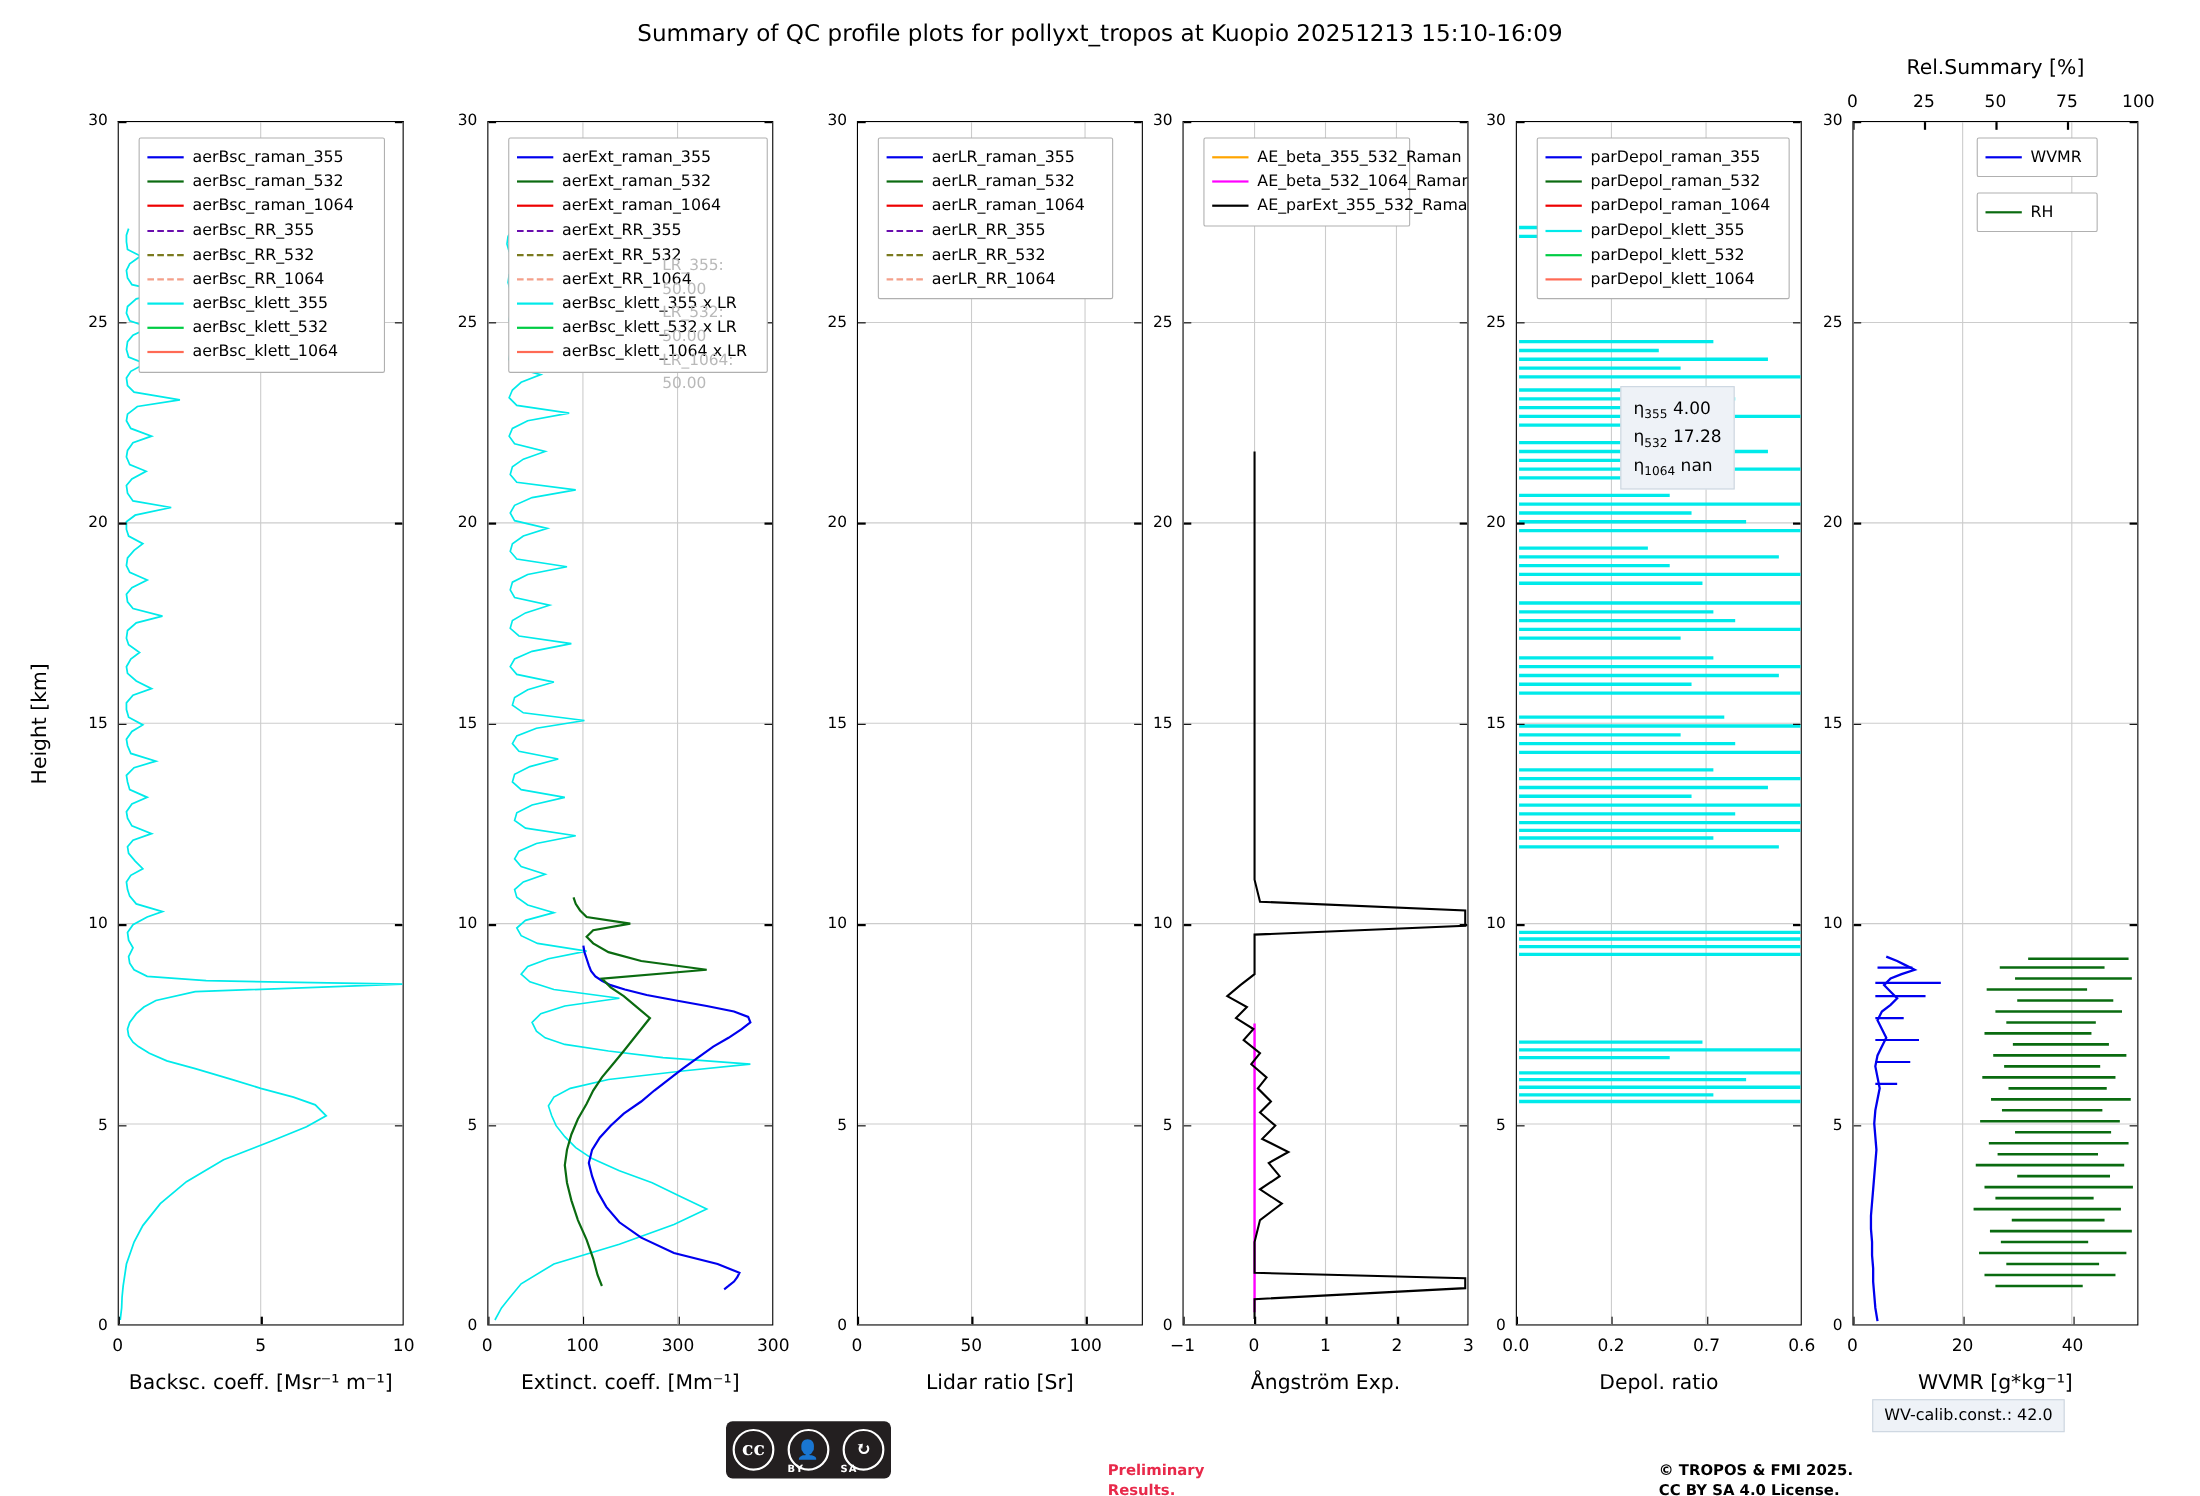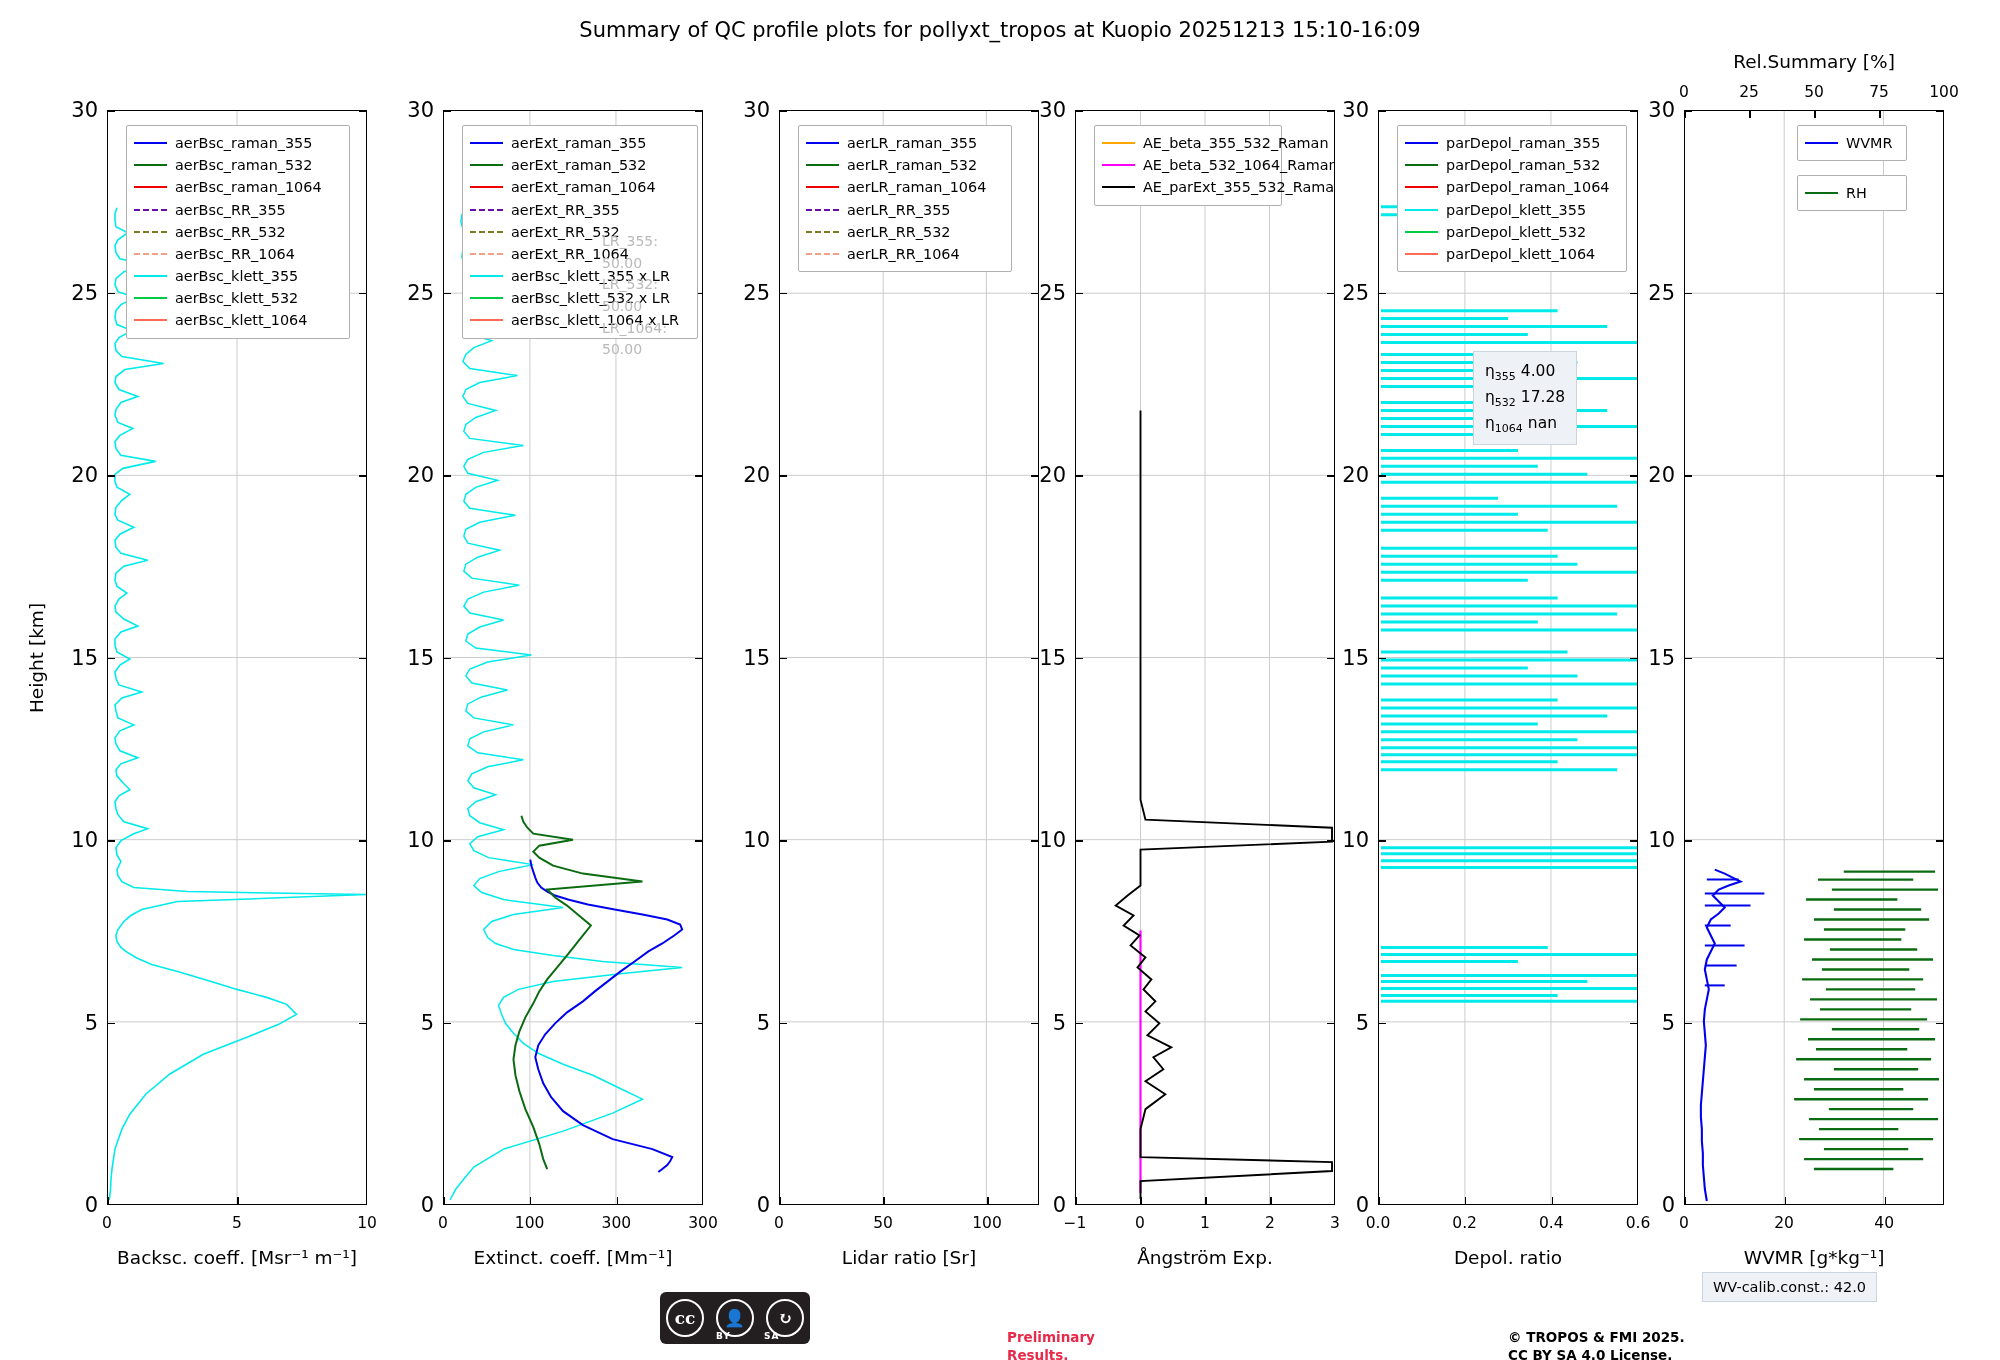--- a/index.html
+++ b/index.html
@@ -21,21 +21,21 @@
   
   .panel { position:absolute; top:110px; height:1095px; }
   .plotbox {
     position:absolute; left:0; top:0; right:0; height:1095px;
     border:1.3px solid #000; box-sizing:border-box; background:#fff;
     overflow:hidden;
   }
 
   .ylab {
     position:absolute; right:100%; margin-right:9px;
-    font-size:21px; transform:translateY(-50%);
+    font-size:14px; transform:translateY(-50%);
     white-space:nowrap;
   }
   .xtick {
     position:absolute; top:100%; margin-top:9px;
     font-size:15.5px; text-align:center; transform:translateX(-50%);
     white-space:nowrap;
   }
   .xticktop {
     position:absolute; bottom:100%; margin-bottom:9px;
     font-size:15.5px; text-align:center; transform:translateX(-50%);
@@ -561,21 +561,21 @@
     <div class="xaxis-title">Depol. ratio</div>
   <div class="ylab" style="top: 1095px;">0</div>
       <div class="ylab" style="top: 912.5px;">5</div>
       <div class="ylab" style="top: 730px;">10</div>
       <div class="ylab" style="top: 547.5px;">15</div>
       <div class="ylab" style="top: 365px;">20</div>
       <div class="ylab" style="top: 182.5px;">25</div>
       <div class="ylab" style="top: 0px;">30</div>
       <div class="xtick" style="left: 0px;">0.0</div>
       <div class="xtick" style="left: 86.6667px;">0.2</div>
-      <div class="xtick" style="left: 173.333px;">0.4</div>
+      <div class="xtick" style="left: 173.333px;">0.7</div>
       <div class="xtick" style="left: 260px;">0.6</div>
     </div>
 
   <div class="panel" id="p6" style="left:1684px; width:260px;">
     <div class="plotbox">
       <svg class="overlay" viewBox="0 0 260 1095" preserveAspectRatio="none">
         <g stroke="#cccccc" stroke-width="1">
           <line x1="0" y1="912.5" x2="260" y2="912.5"></line>
           <line x1="0" y1="730" x2="260" y2="730"></line>
           <line x1="0" y1="547.5" x2="260" y2="547.5"></line>

